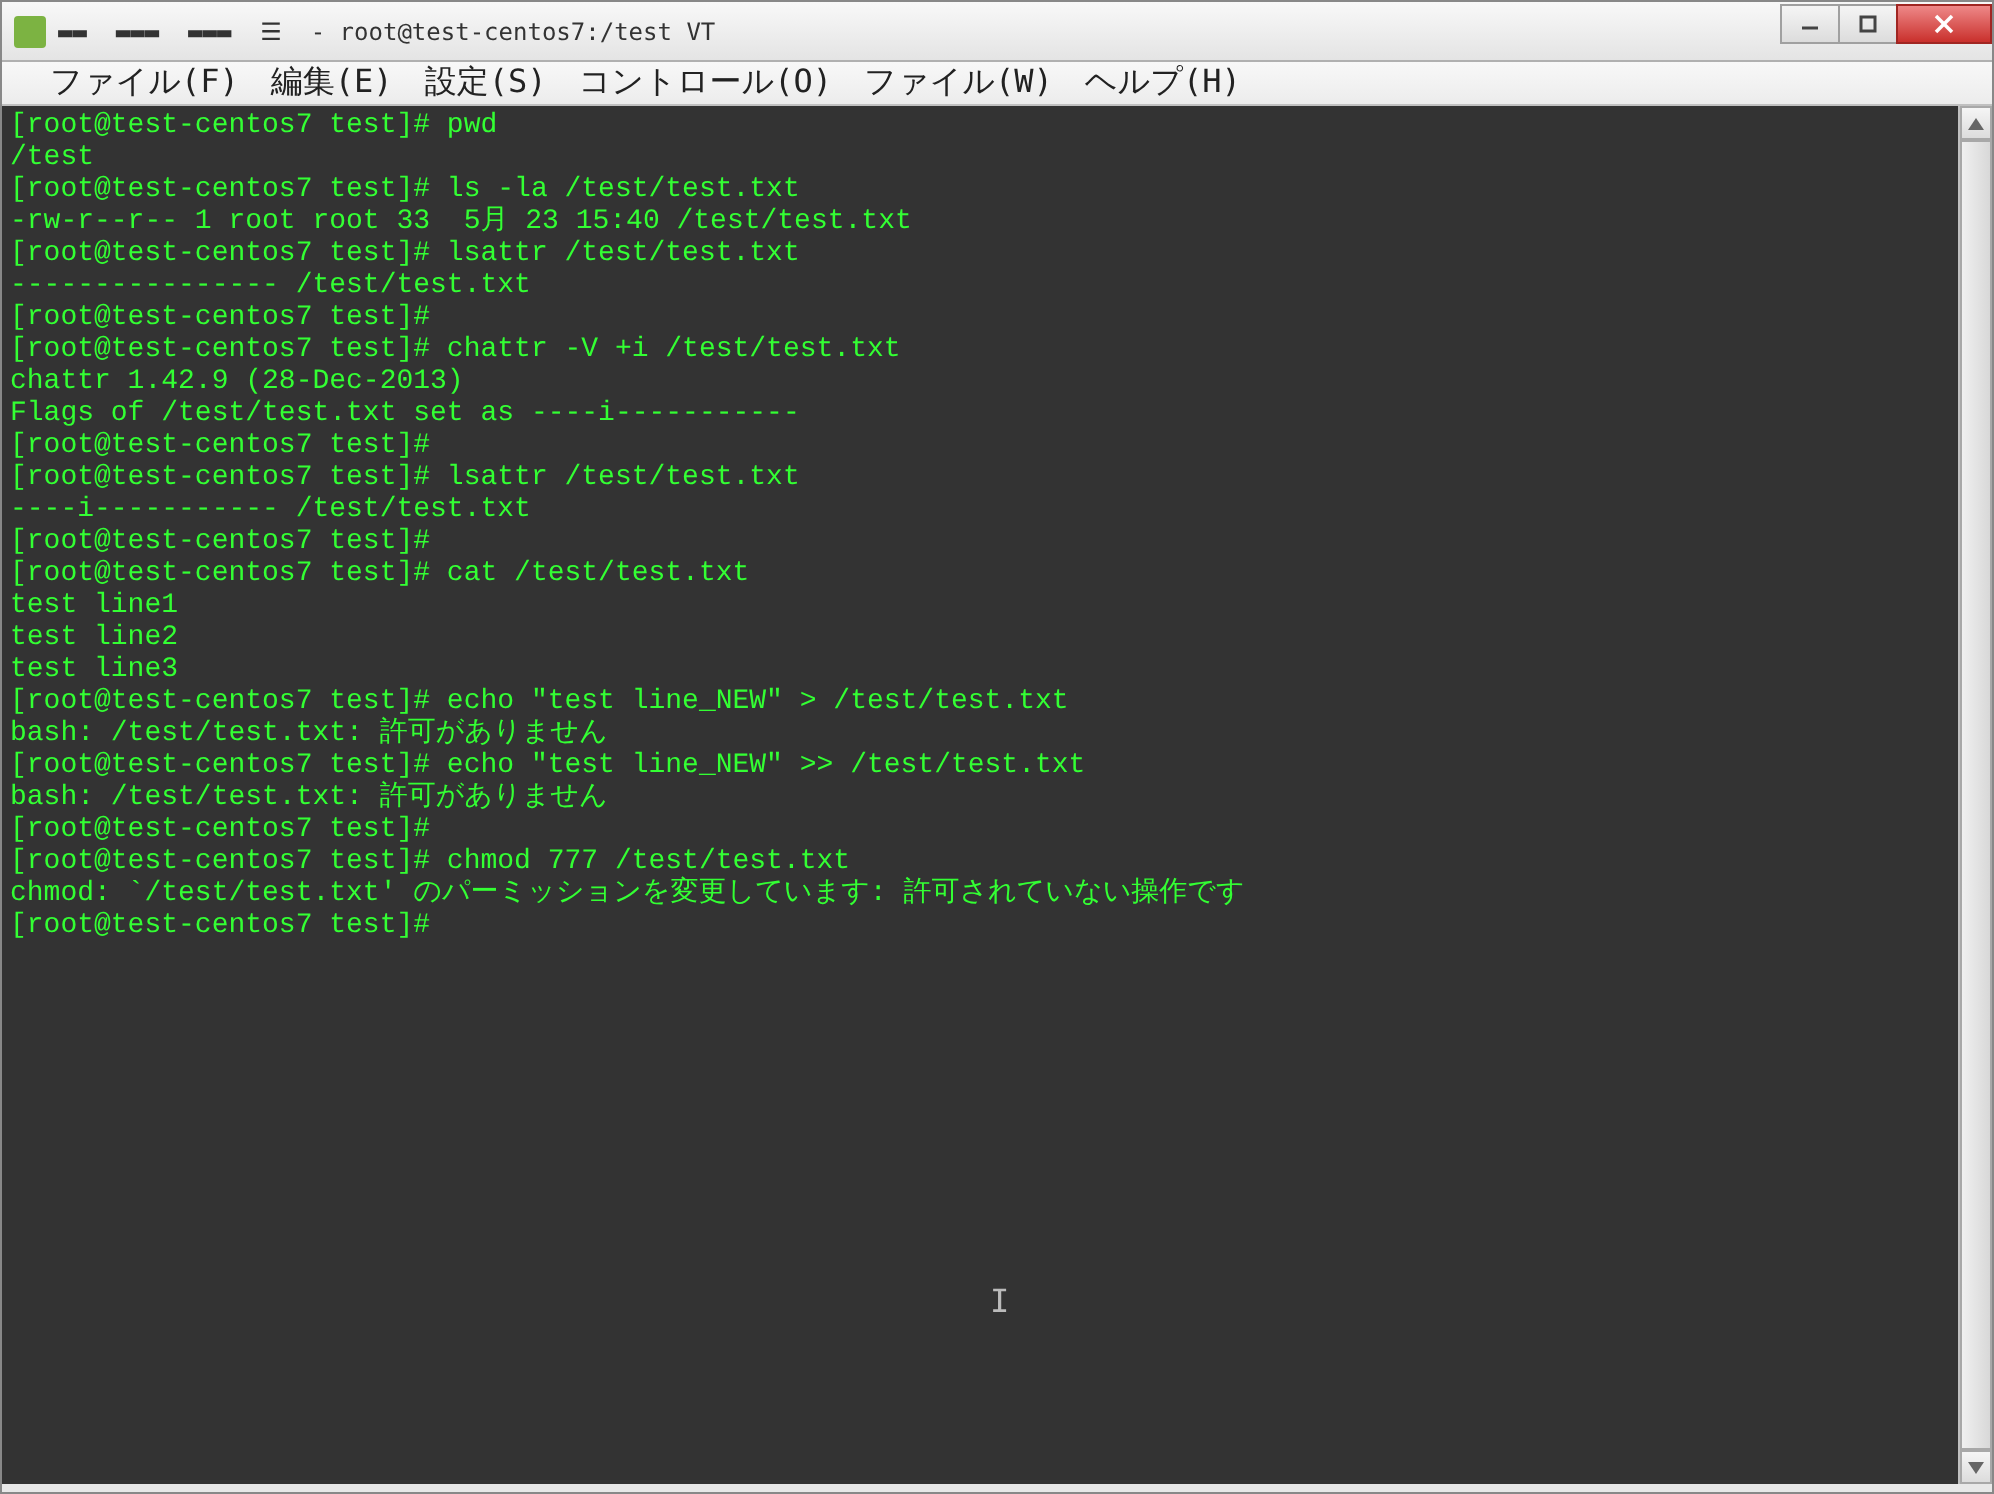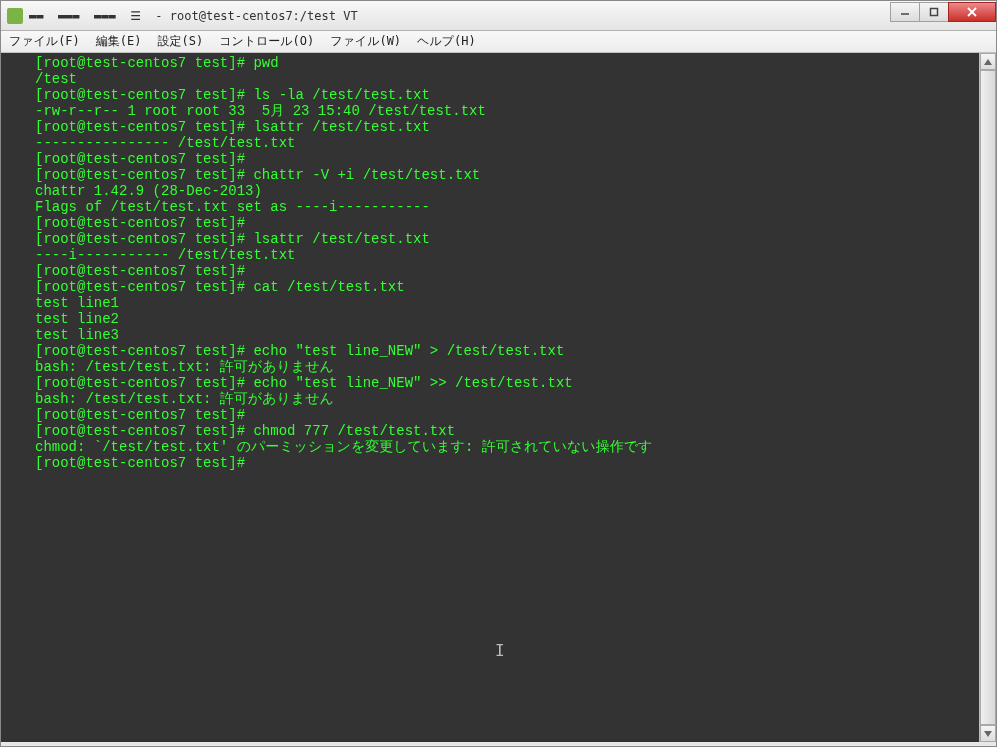--- a/index.html
+++ b/index.html
@@ -64,34 +64,33 @@
       border-color: #a02622;
       width: 48px;
     }
     .win-btn svg { display: block; }
     .menubar {
       height: 22px;
       background: linear-gradient(#f8f8f8, #ececec);
       border-bottom: 1px solid #c0c0c0;
       display: flex;
       align-items: center;
-      font-size: 12px;
-      padding-left: 0;
+      font-size: 16px;
+      padding-left: 16px;
       color: #222;
     }
     .menu-item {
       padding: 2px 8px;
       cursor: default;
     }
     .terminal-area {
       flex: 1;
       background: #333333;
       position: relative;
       overflow: hidden;
-      padding-left: 30px;
     }
     .terminal {
       padding: 2px 4px;
       font-family: "MS Gothic", "Courier New", monospace;
       font-size: 14px;
       line-height: 16px;
       color: #33ff33;
       white-space: pre;
       cursor: text;
     }

